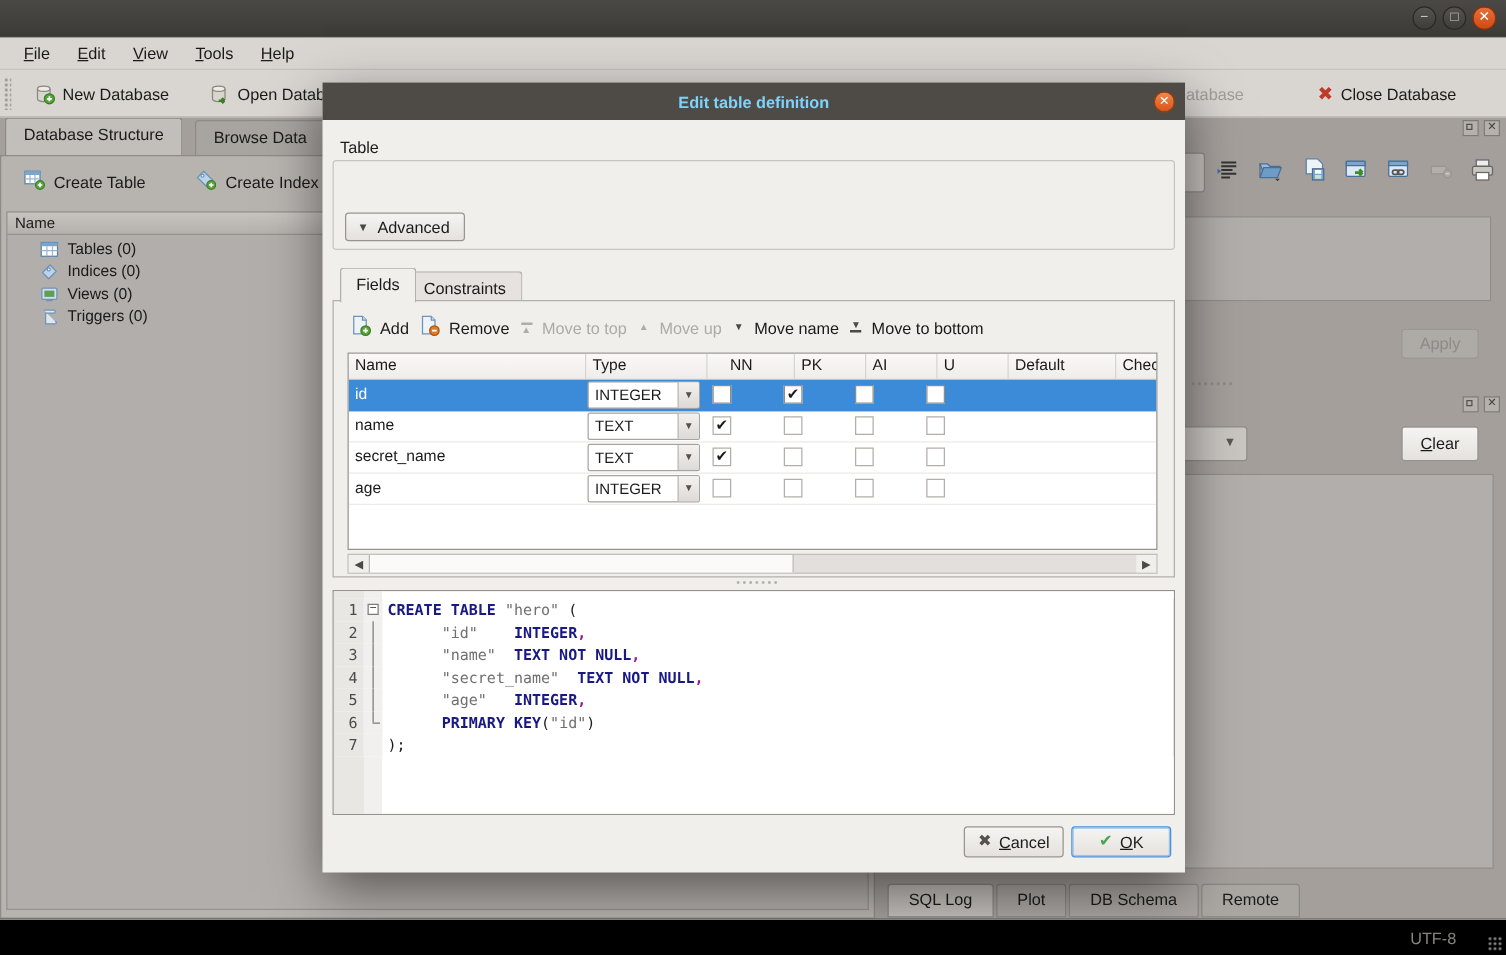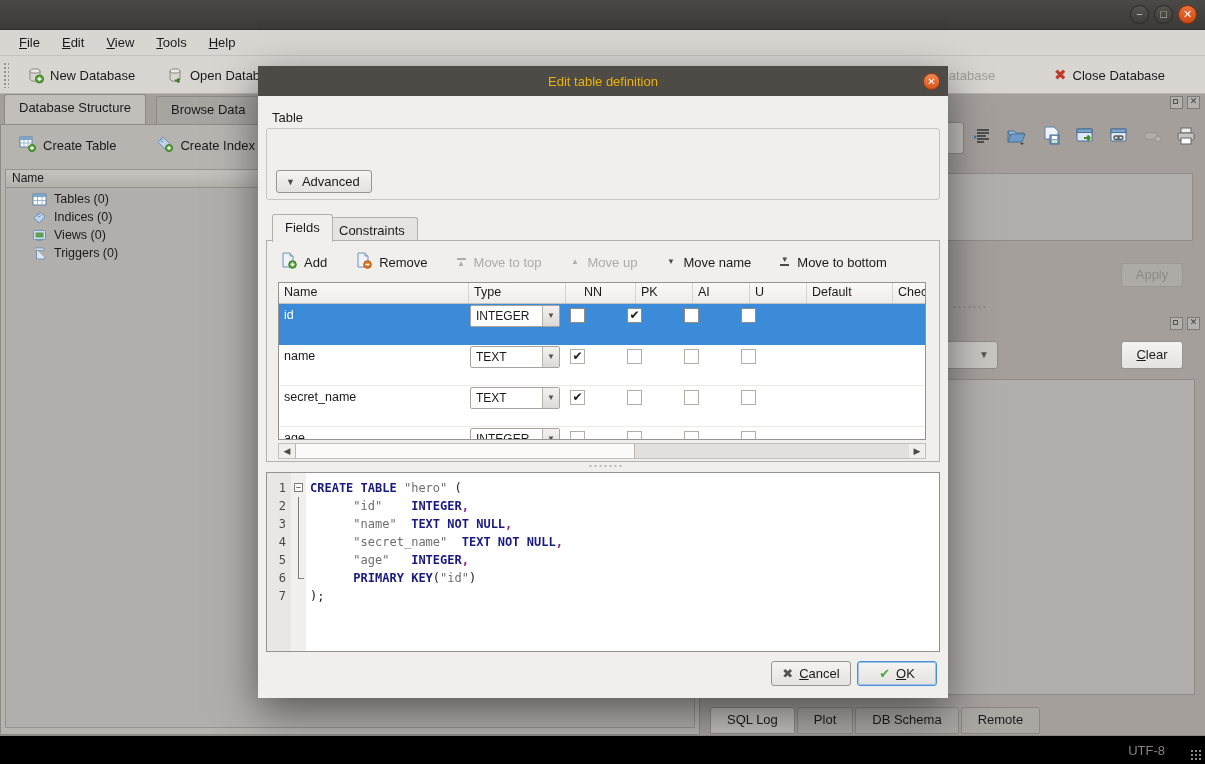--- a/index.html
+++ b/index.html
@@ -86,49 +86,49 @@
   .statusbar { position:absolute; left:0; top:735px; width:1205px; height:29px; background:#000000;
     border-top:1px solid #8f8b87; }
   .encoding { position:absolute; right:40px; top:7px; color:#87837e; }
   .grip { position:absolute; right:3px; bottom:3px; width:12px; height:12px;
     background:radial-gradient(circle,#8b8884 1px,transparent 1.2px); background-size:4px 4px; }
 
   
   .dialog { position:absolute; left:258px; top:66px; width:690px; height:632px; background:#f1efec;
     box-shadow:0 14px 40px rgba(0,0,0,.5); z-index:10; }
   .dlg-titlebar { height:30px; background:#4e4b46; display:flex; align-items:center; justify-content:center; }
-  .dlg-title { color:#eab308; font-weight:normal; }
+  .dlg-title { color:#7dd3fc; font-weight:bold; }
   .dlg-close { position:absolute; right:8px; top:7px; width:17px; height:17px; border-radius:50%;
     background:linear-gradient(#ef8a4e,#d8541c); border:1px solid #973c0e; color:#fff; font-size:10px;
     line-height:15px; text-align:center; }
   .dlg-label { position:absolute; left:14px; top:44px; }
   .dlg-frame { position:absolute; left:8px; top:62px; width:674px; height:72px; border:1px solid #c8c4c0; border-radius:3px; }
   .name-input { position:absolute; left:18px; top:72px; width:649px; height:25px; background:#fff;
     border:1px solid #9c9995; border-radius:2px; font-weight:bold; padding:3px 6px; font-size:13px; }
   .advanced-btn { position:absolute; left:18px; top:104px; width:96px; height:23px; display:flex;
     align-items:center; gap:7px; padding-left:9px; }
   .advanced-btn .tri { font-size:9px; color:#4a4845; }
 
   .dlg-tab { position:absolute; border:1px solid #b3b0ac; border-bottom:none; border-radius:3px 3px 0 0;
     padding:5px 12px; background:#e5e2df; }
   .dlg-tab.active { background:#f1efec; z-index:3; }
   .dlg-panel { position:absolute; left:8px; top:174px; width:674px; height:222px; border:1px solid #b3b0ac; background:#f1efec; }
 
-  .field-actions { position:absolute; left:18px; top:184px; display:flex; gap:20px; height:24px; align-items:center; }
+  .field-actions { position:absolute; left:18px; top:184px; display:flex; height:24px; align-items:center; }
   .fa-btn { display:flex; align-items:center; gap:7px; white-space:nowrap; padding:2px 4px; }
   .fa-btn.disabled { color:#aeaaa6; }
   .fa-btn.disabled svg, .fa-btn.disabled .mv { opacity:.4; }
   .mv { display:inline-flex; flex-direction:column; align-items:center; width:11px; color:#4d4a46; font-size:8px; line-height:6px; }
   .mv .bar { width:9px; height:2px; background:#4d4a46; margin:1px 0; }
 
   .grid { position:absolute; left:20px; top:216px; width:648px; height:158px; background:#fff;
     border:1px solid #96928e; overflow:hidden; }
   .grid-hdr { display:flex; height:21px; background:linear-gradient(#fbf9f8,#efecea); border-bottom:1px solid #c5c2be; }
   .grid-hdr .hc { padding:2px 5px; border-right:1px solid #d8d5d1; font-size:12.5px; white-space:nowrap; overflow:hidden; flex:none; }
-  .grow { display:flex; height:41px; border-bottom:1px solid #eceae7; }
+  .grow { display:flex; height:25px; border-bottom:1px solid #eceae7; }
   .grow .c { flex:none; padding:4px 5px; font-size:12.5px; position:relative; white-space:nowrap; overflow:hidden; }
   .grow.selected { background:#3c8bd9; color:#fff; border-bottom-color:#3c8bd9; }
   .combo { position:absolute; left:1px; top:1px; width:90px; height:22px; background:#fff;
     border:1px solid #a7a4a0; border-radius:2px; display:flex; color:#1a1a1a; }
   .combo .ctext { flex:1; padding:3px 5px; font-size:12px; }
   .combo .carr { width:17px; border-left:1px solid #b6b3af; background:linear-gradient(#f4f2f0,#ddd9d6);
     text-align:center; font-size:8px; line-height:20px; color:#55524e; }
   .cb { width:15px; height:15px; margin:4px 0 0 4px; background:#fff; border:1px solid #8f8c88;
     font-family:"DejaVu Sans", sans-serif; font-size:12px; line-height:13px; text-align:center; color:#1c1c1c; }
   .grow:not(.selected) .cb { border-color:#b2afab; }

